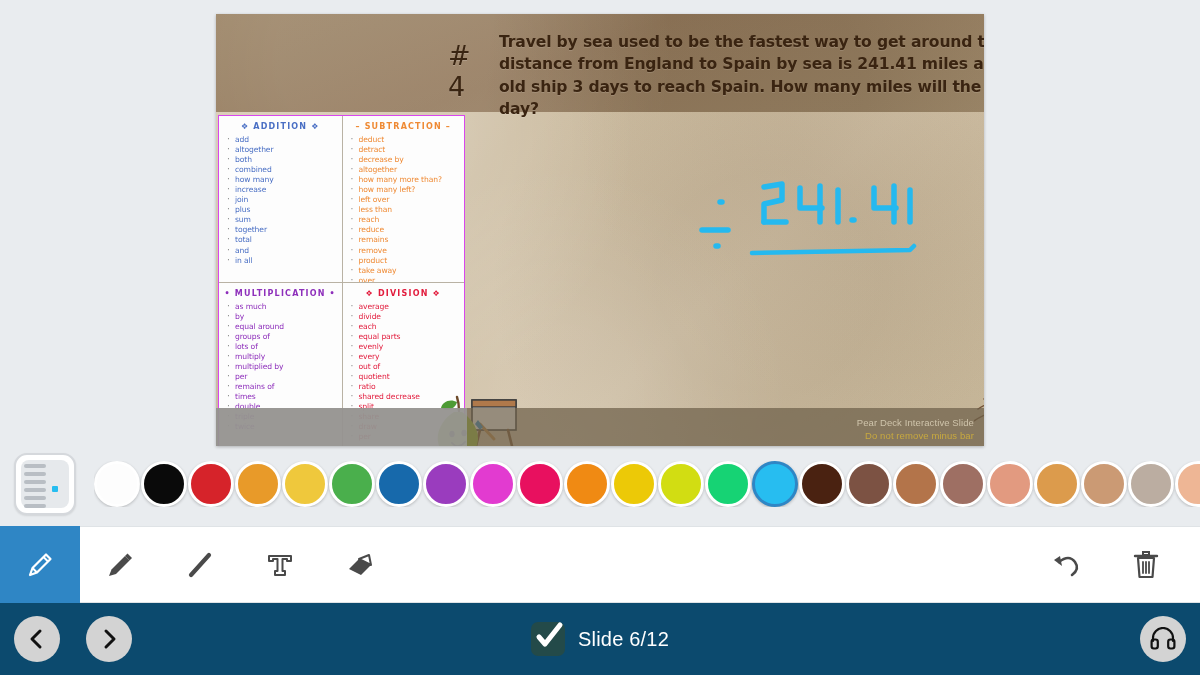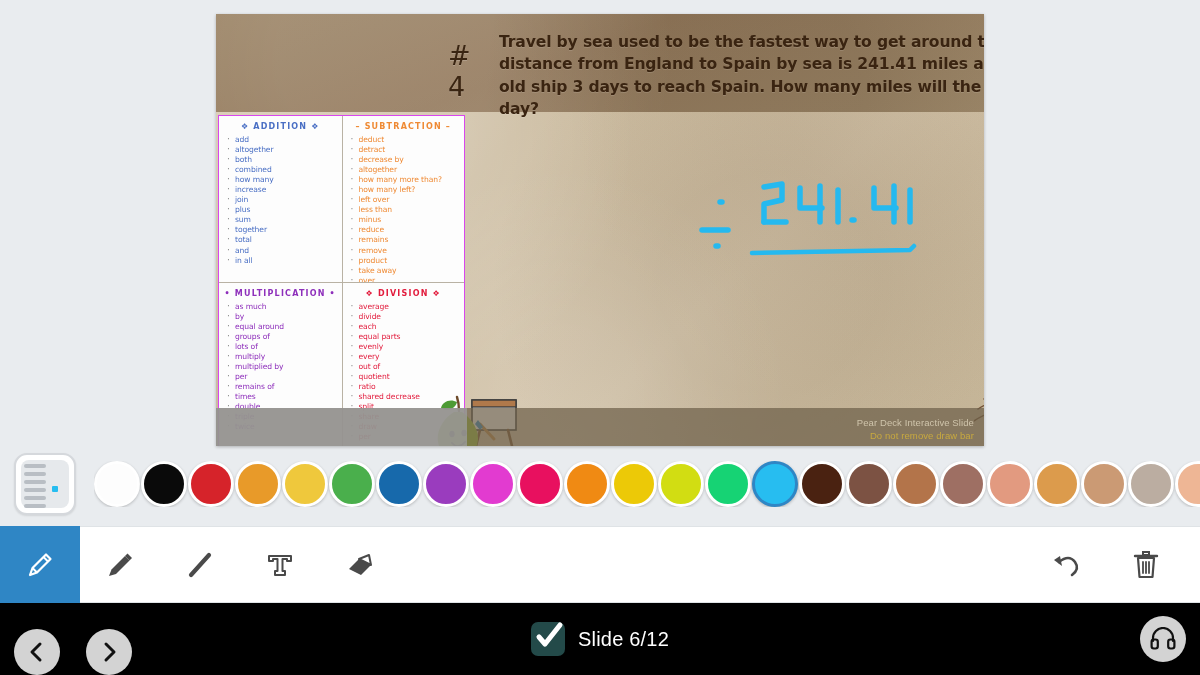--- a/index.html
+++ b/index.html
@@ -167,22 +167,22 @@
     width: 80px; height: 77px; flex: none;
     display: flex; align-items: center; justify-content: center;
   }
   .tool.active { background: #2f86c5; }
   .tool svg { display: block; }
   .spacer { flex: 1; }
 
   
   .bottomnav {
     position: absolute; left: 0; top: 603px; width: 1200px; height: 72px;
-    background: #000000;
-    display: flex; align-items: flex-end;
+    background: #0c4a6e;
+    display: flex; align-items: center;
   }
   .navbtn {
     width: 46px; height: 46px; border-radius: 50%;
     background: #d3d3d3;
     display: flex; align-items: center; justify-content: center;
     flex: none;
   }
   .navbtn.prev { margin-left: 14px; }
   .navbtn.next { margin-left: 26px; }
   .slide-counter {
@@ -336,21 +336,21 @@
           <div class="ww-title c-sub">– SUBTRACTION –</div>
           <ul class="ww-list c-sub">
             <li>deduct</li>
             <li>detract</li>
             <li>decrease by</li>
             <li>altogether</li>
             <li>how many more than?</li>
             <li>how many left?</li>
             <li>left over</li>
             <li>less than</li>
-            <li>minus</li>
+            <li>reach</li>
             <li>reduce</li>
             <li>remains</li>
             <li>remove</li>
             <li>product</li>
             <li>take away</li>
             <li>over</li>
           </ul>
         </div>
         <div class="ww-cell">
           <div class="ww-title c-mul">• MULTIPLICATION •</div>
@@ -410,21 +410,21 @@
           <path d="M50 28 L55 35 L52 38 L47 32 Z" fill="#2b8fd0"></path>
 
           <circle cx="14" cy="66" r="4" fill="#e05a5a"></circle>
           <circle cx="24" cy="67" r="4" fill="#f0c330"></circle>
         </svg>
       </div>
 
       <div class="pd-bar"></div>
       <div class="pd-left-shade"></div>
       <div class="pd-brand">Pear Deck Interactive Slide</div>
-      <div class="pd-brand2">Do not remove draw bar</div>
+      <div class="pd-brand2">Do not remove minus bar</div>
     </div>
   </div>
 
   <div class="palette-row">
     <div class="thumb-btn">
       <div class="thumb-inner">
         <div class="thumb-bar" style="top:4px"></div>
         <div class="thumb-bar" style="top:12px"></div>
         <div class="thumb-bar" style="top:20px"></div>
         <div class="thumb-bar" style="top:28px"></div>

